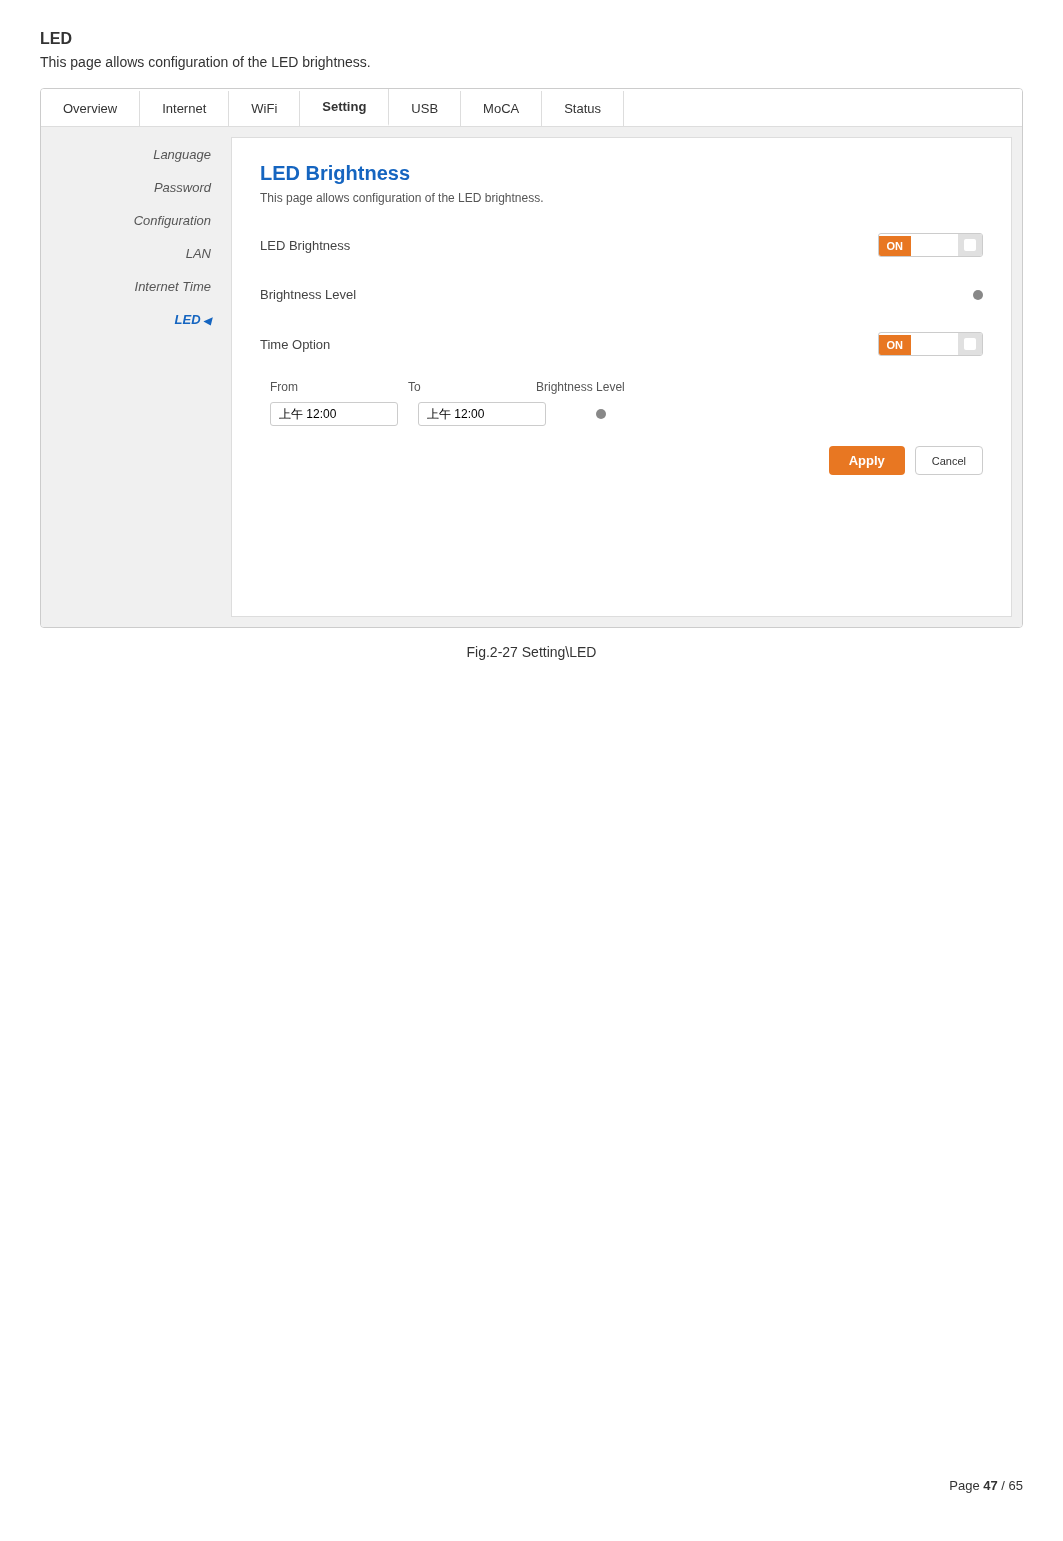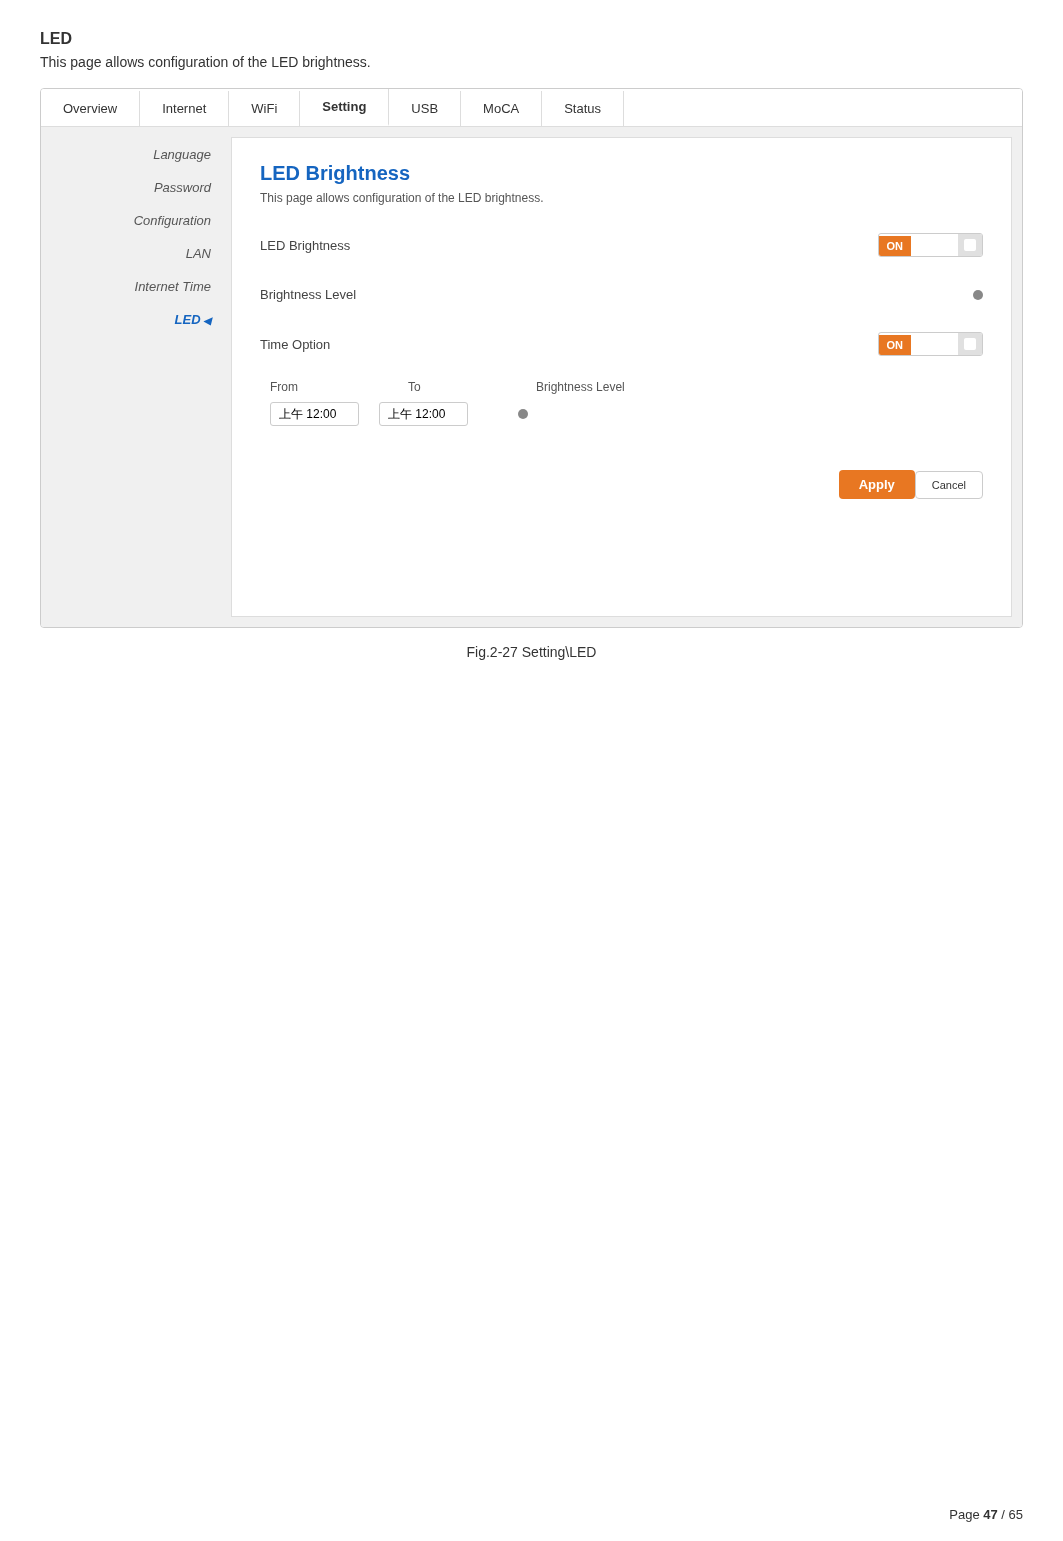--- a/index.html
+++ b/index.html
@@ -201,28 +201,28 @@
       display: flex;
       gap: 20px;
       align-items: center;
       padding-left: 10px;
     }
     .time-input {
       border: 1px solid #ccc;
       border-radius: 3px;
       padding: 4px 8px;
       font-size: 12px;
-      width: 89px;
+      width: 128px;
       background: #fff;
     }
     .buttons-row {
       display: flex;
       justify-content: flex-end;
-      margin-top: 44px;
-      align-items: center;
+      gap: 10px;
+      margin-top: 20px;
     }
     .apply-btn {
       background: #e87722;
       color: #fff;
       border: none;
       border-radius: 4px;
       padding: 7px 20px;
       font-size: 13px;
       font-weight: bold;
       cursor: pointer;
@@ -237,21 +237,21 @@
       cursor: pointer;
     }
     .fig-caption {
       text-align: center;
       font-size: 14px;
       color: #333;
       margin-bottom: 20px;
     }
     .page-footer {
       position: absolute;
-      bottom: 19px;
+      bottom: 48px;
       right: 40px;
       font-size: 13px;
       color: #333;
     }
     .page-footer strong {
       font-weight: bold;
     }
     .time-dot {
       width: 10px;
       height: 10px;

